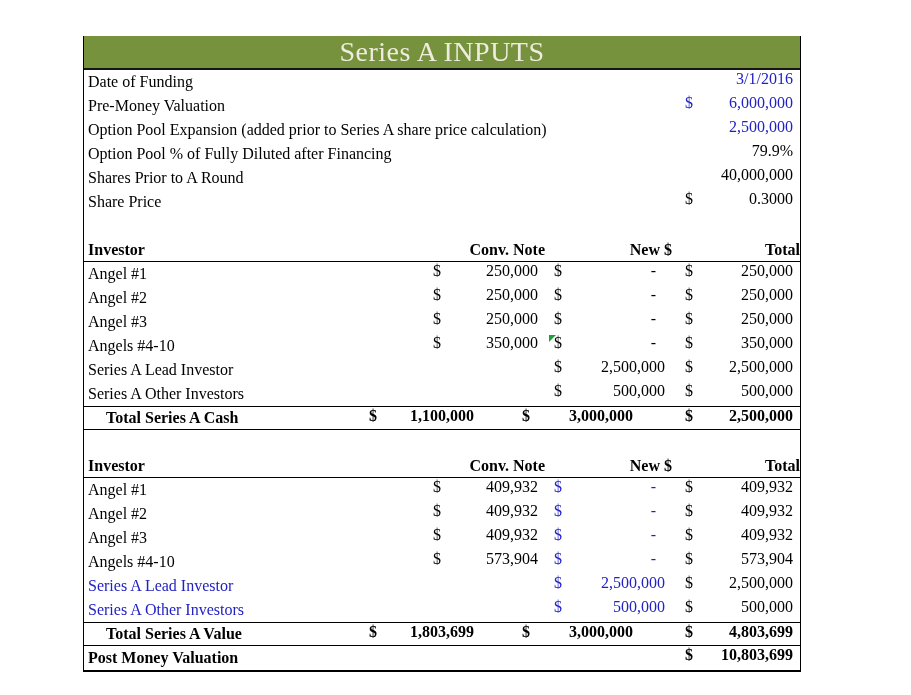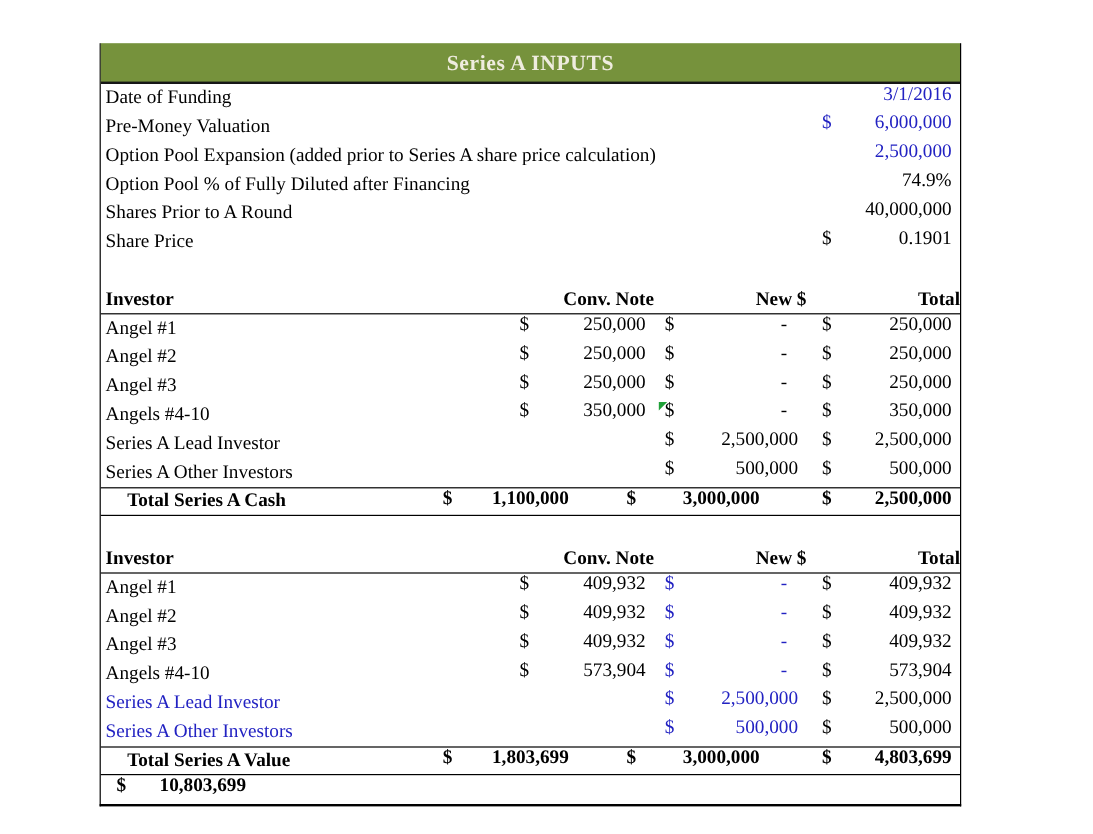--- a/index.html
+++ b/index.html
@@ -23,21 +23,21 @@
     border-right:1px solid var(--border);
     border-bottom:2px solid var(--border);
     background:#fff;
   }
   .banner{
     height:34px;background:var(--banner-bg);
     border-bottom:2px solid #161616;
     display:flex;align-items:center;justify-content:center;
   }
   .banner .title{
-    color:var(--banner-text);font-weight:bold;font-size:18px;letter-spacing:.5px;
+    color:var(--banner-text);font-weight:normal;font-size:28px;letter-spacing:.5px;
   }
   .row{
     height:24px;display:flex;align-items:center;
   }
   .lbl{flex:1;padding-left:4px;white-space:nowrap;overflow:hidden;}
   .money{
     display:flex;justify-content:space-between;align-items:flex-start;
     padding:0 7px 0 5px;position:relative;height:100%;
   }
   .money .val{margin-left:auto;}
@@ -90,35 +90,35 @@
     <div class="lbl">Option Pool Expansion (added prior to Series A share price calculation)</div>
     <div class="money c-total">
       <span class="cur blue"></span>
       <span class="val blue">2,500,000</span>
     </div>
   </div>
       <div class="row">
     <div class="lbl">Option Pool % of Fully Diluted after Financing</div>
     <div class="money c-total">
       <span class="cur"></span>
-      <span class="val">74.9%</span>
+      <span class="val">79.9%</span>
     </div>
   </div>
       <div class="row">
     <div class="lbl">Shares Prior to A Round</div>
     <div class="money c-total">
       <span class="cur"></span>
       <span class="val">40,000,000</span>
     </div>
   </div>
       <div class="row">
     <div class="lbl">Share Price</div>
     <div class="money c-total">
       <span class="cur">$</span>
-      <span class="val">0.1901</span>
+      <span class="val">0.3000</span>
     </div>
   </div>
     </div>
 
   <div class="row"></div>
 
   <div id="cash-table">
       <div class="row hdr hdr-row">
     <div class="lbl">Investor</div>
     <div class="c-conv hc">Conv. Note</div>
@@ -343,18 +343,19 @@
       <span class="val">3,000,000</span>
     </div>
     <div class="money c-total">
       <span class="cur">$</span>
       <span class="val">4,803,699</span>
     </div>
   </div>
     </div>
 
   <div class="row post-row">
+    <div class="lbl">Post Money Valuation</div>
     <div class="money c-total">
       <span class="cur">$</span>
       <span class="val">10,803,699</span>
     </div>
   </div>
 </div>
 
 </body></html>

